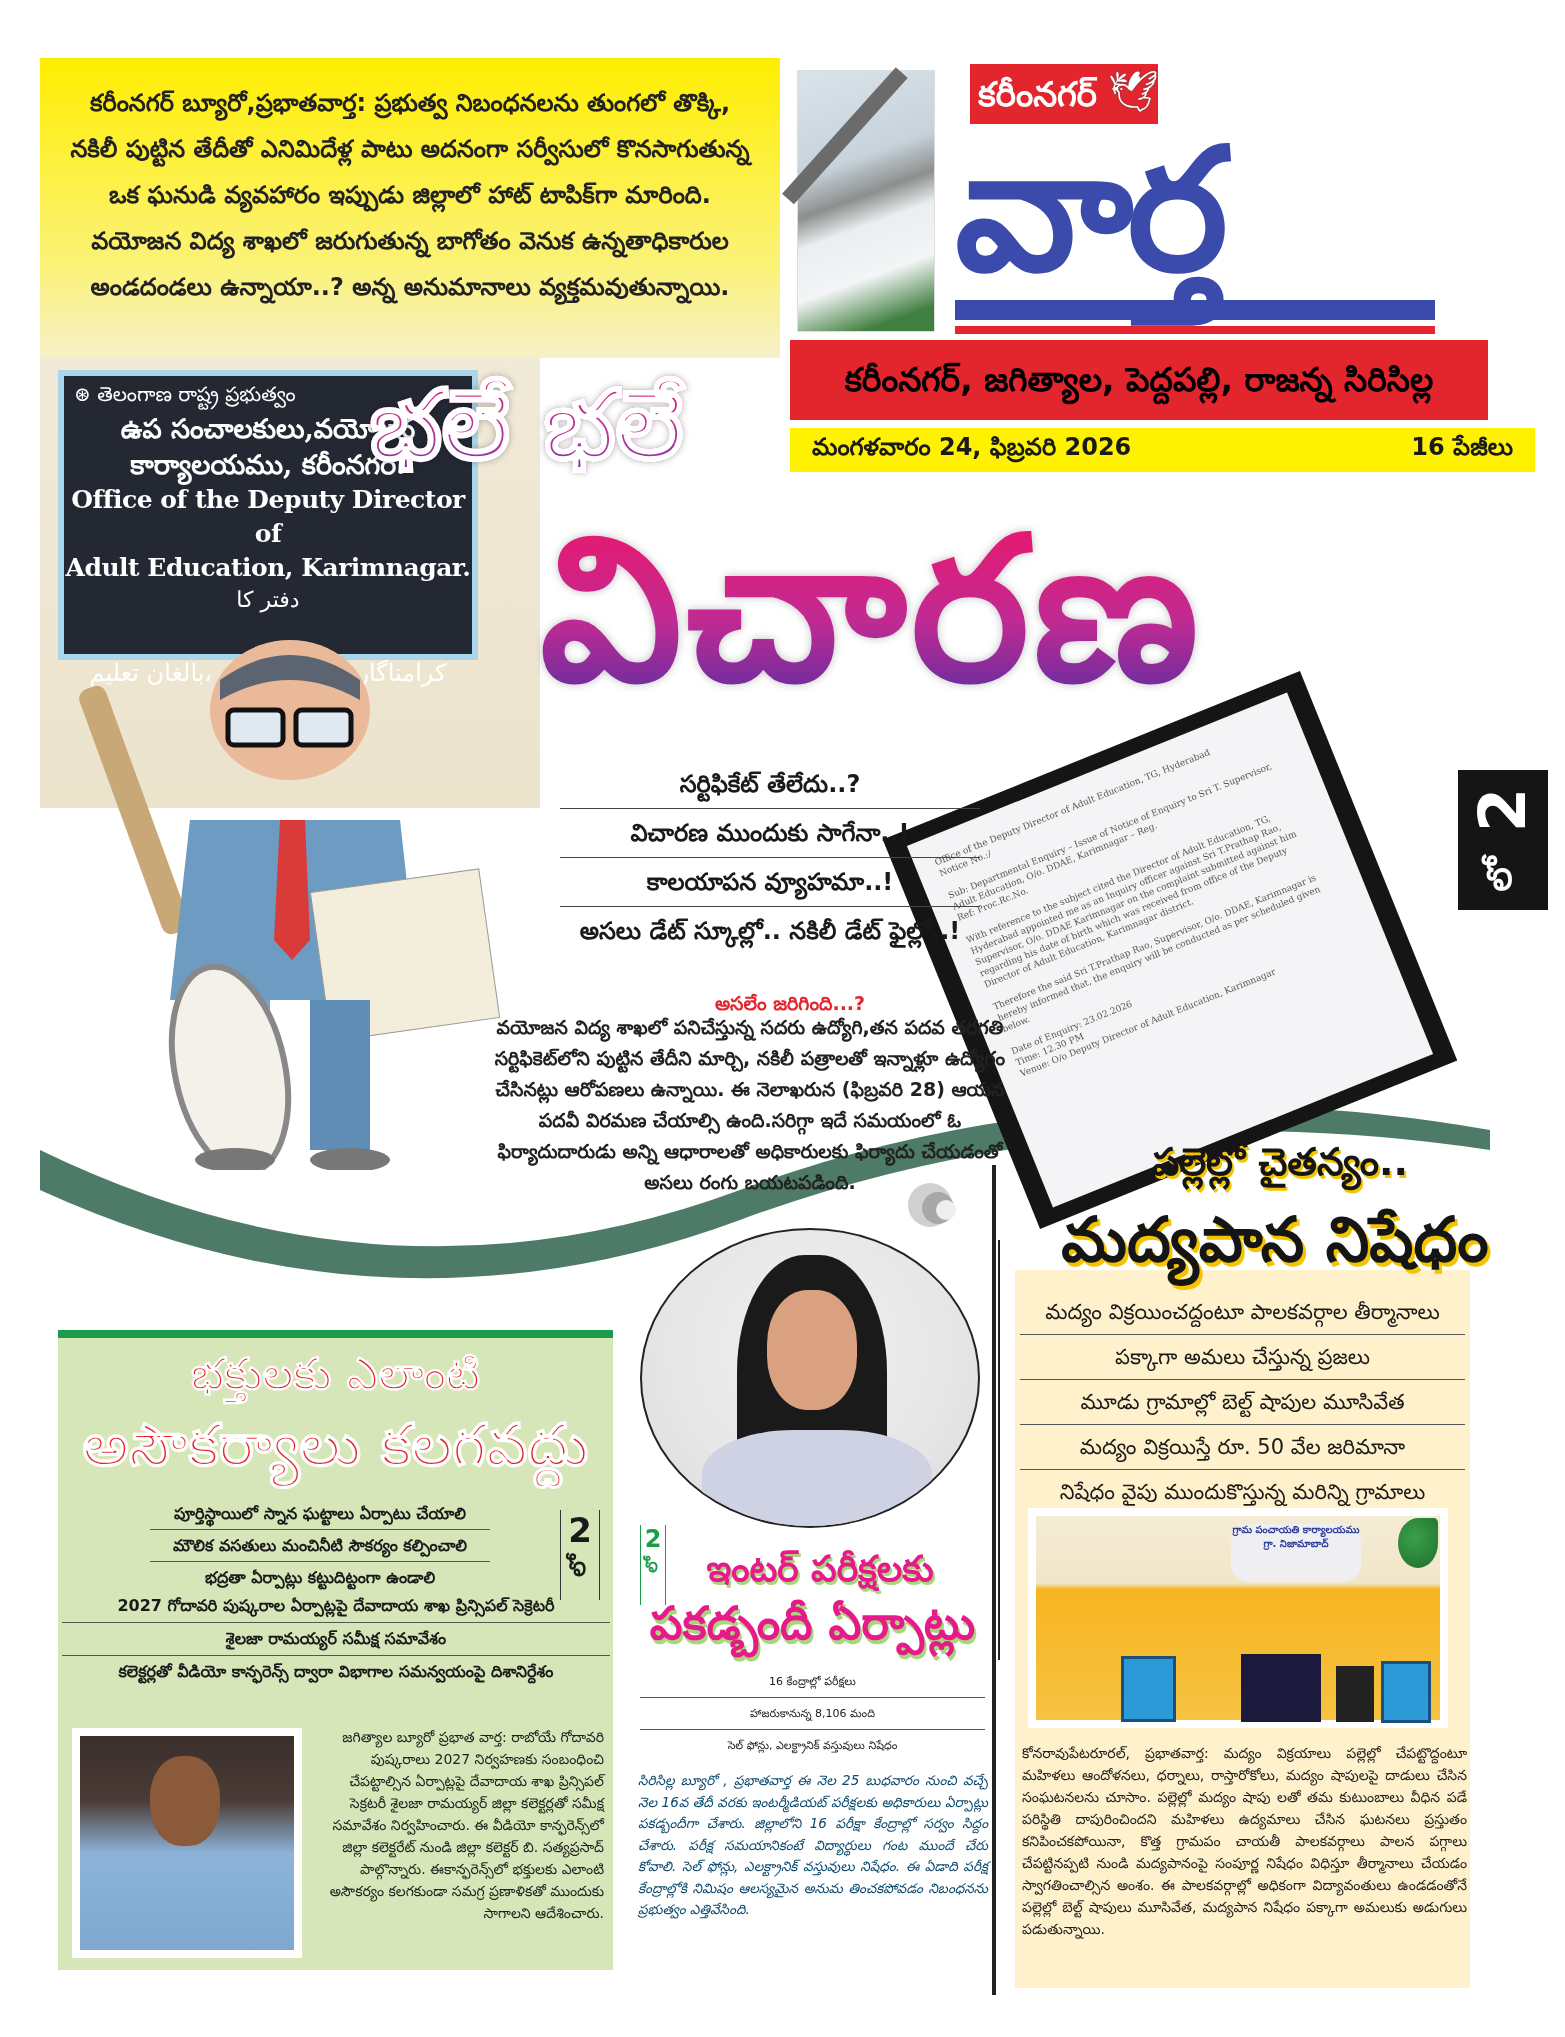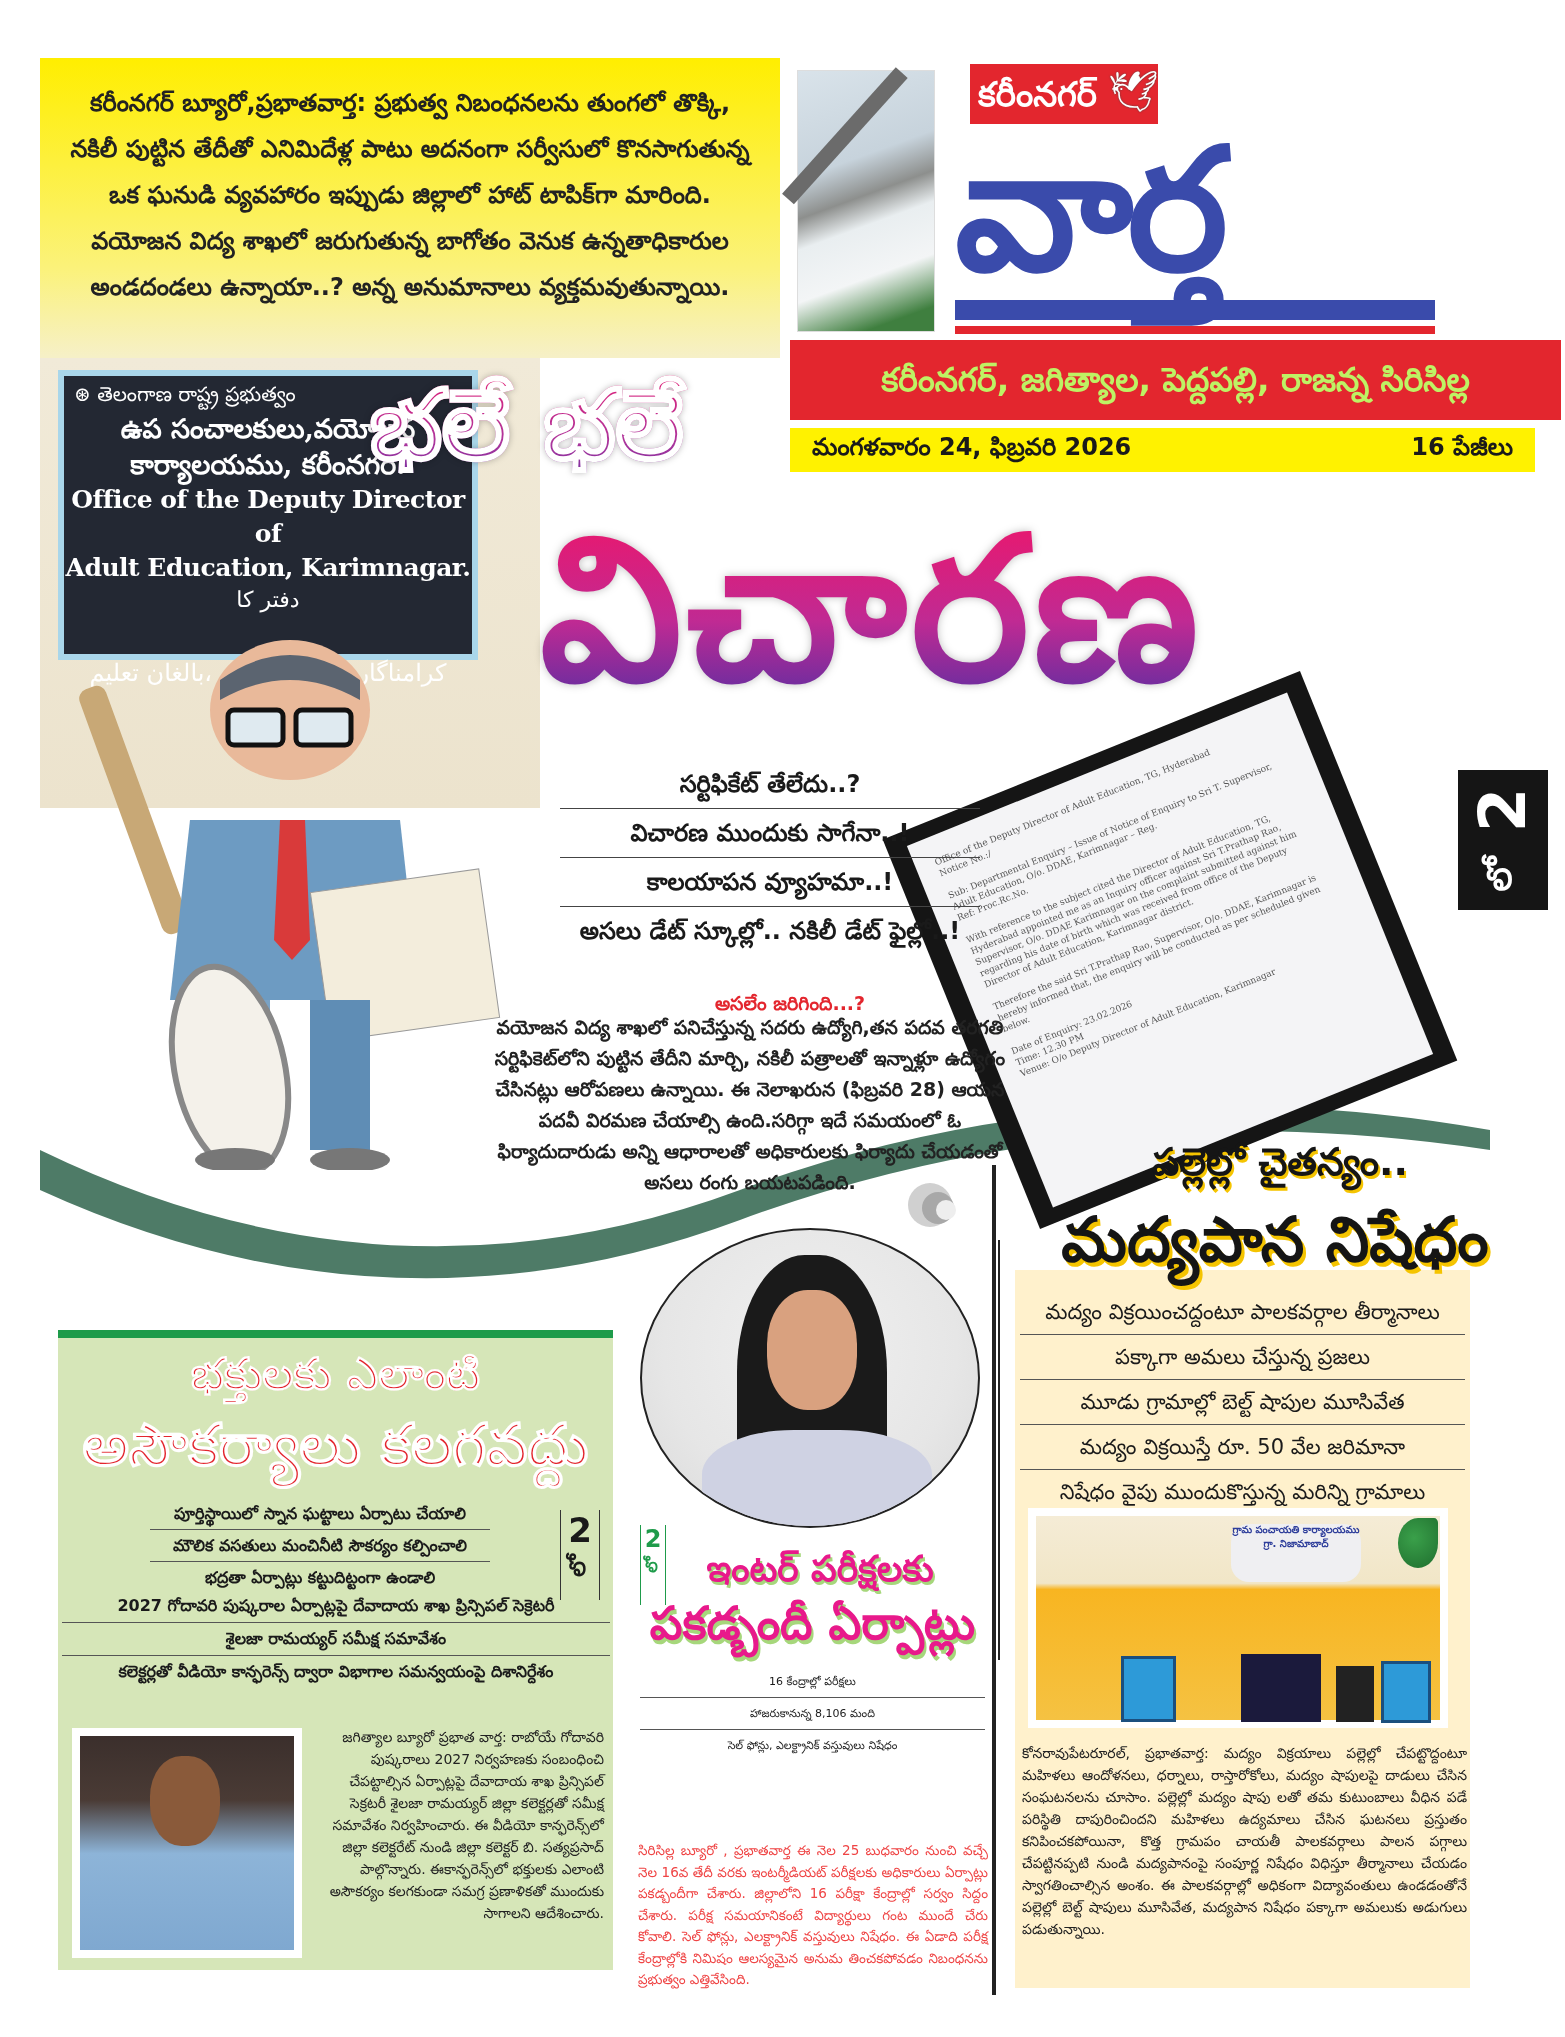--- a/index.html
+++ b/index.html
@@ -15,21 +15,21 @@
   
   .dam-photo { left: 797px; top: 70px; width: 138px; height: 262px;
     background: linear-gradient(160deg, #d9e3ea 0%, #c7d3dc 35%, #8d8f8d 48%, #e9eef0 58%, #f3f5f6 75%, #3f7f3f 92%); border: 1px solid #ddd; }
   .dam-photo .bridge { position:absolute; left:-10px; top:120px; width:170px; height:16px; background:#6b6b6b; transform: rotate(-48deg); transform-origin: left center; }
   .brand-small { left: 948px; top: 64px; width: 188px; height: 60px; background: #e3262e; color:#fff;
     font-size: 34px; font-weight: bold; line-height: 60px; padding-left: 8px; margin-left: 22px; }
   .brand-bird { left: 1108px; top: 66px; width: 70px; height: 50px; color:#fff; font-size: 40px; line-height: 50px; text-shadow: 0 0 2px #444; }
   .brand-big { left: 955px; top: 110px; width: 480px; height: 200px; color:#3a4bab; font-size: 170px; font-weight: bold; line-height: 200px; letter-spacing: -6px; }
   .brand-underline { left: 955px; top: 300px; width: 480px; height: 20px; background: #3a4bab; }
   .brand-redline { left: 955px; top: 326px; width: 480px; height: 8px; background: #e3262e; }
-  .districts { left: 790px; top: 340px; width: 771px; height: 80px; background: #e3262e; color:#bef264;
+  .districts { left: 790px; top: 340px; width: 698px; height: 80px; background: #e3262e; color:#000000;
     font-size: 33px; font-weight: bold; line-height: 80px; text-align: center; }
   .dateline { left: 790px; top: 428px; width: 745px; height: 44px; background: #fff200;
     display:flex; justify-content: space-between; align-items:center; padding: 0 22px; font-size: 24px; font-weight: bold; }
 
   
   .board-wall { left: 40px; top: 358px; width: 500px; height: 450px; background: linear-gradient(180deg,#f1ead8,#ece3cd); }
   .board { left: 58px; top: 370px; width: 420px; height: 290px; background: #232833; border: 6px solid #a9d6ea; color: #fff;
     font-family: "DejaVu Serif", serif; text-align: center; padding-top: 6px; }
   .board .l1 { font-size: 20px; text-align:left; padding-left: 10px; }
   .board .l2, .board .l3 { font-size: 27px; font-weight: bold; line-height: 36px; }
@@ -108,21 +108,21 @@
   .portrait .saree { position:absolute; left: 60px; top: 200px; width: 230px; height: 110px; background:#cfd2e3; border-radius: 40% 40% 0 0; }
   .deco-circles { left: 900px; top: 1180px; width: 60px; height: 50px; }
   .lo-mid { left: 640px; top: 1525px; width: 26px; height: 80px; border-left:1px solid #1e9b4a; border-right:1px solid #1e9b4a; text-align:center; color:#1e9b4a; }
   .lo-mid .n { font-size: 24px; font-weight:bold; display:block; }
   .lo-mid .t { font-size: 16px; font-weight:bold; display:block; transform: rotate(-90deg); }
   .inter-head1 { left: 640px; top: 1548px; width: 360px; font-size: 36px; font-weight:bold; text-align:center; color:#e8198b; text-shadow: 2px 3px 0 #a6d77b; }
   .inter-head2 { left: 625px; top: 1596px; width: 375px; font-size: 46px; font-weight:bold; text-align:center; color:#e8198b; text-shadow: 2px 4px 0 #a6d77b; }
   .inter-points { left: 640px; top: 1666px; width: 345px; }
   .inter-points div { font-size: 11px; text-align:center; line-height: 31px; border-bottom:1px solid #555; }
   .inter-points div:last-child { border-bottom:none; }
-  .inter-body { left: 638px; top: 1840px; width: 350px; font-size: 13.5px; line-height: 21.5px; text-align: justify; color:#ef4444; }
+  .inter-body { left: 638px; top: 1770px; width: 350px; font-size: 13.5px; line-height: 21.5px; text-align: justify; color:#0c4a6e;font-style:italic; }
   .rule-mid { left: 998px; top: 1240px; width: 2px; height: 420px; background:#222; }
 </style>
 </head>
 <body>
 
 <div class="abs intro">
   <p>కరీంనగర్ బ్యూరో,ప్రభాతవార్త: ప్రభుత్వ నిబంధనలను తుంగలో తొక్కి, నకిలీ పుట్టిన తేదీతో ఎనిమిదేళ్ల పాటు అదనంగా సర్వీసులో కొనసాగుతున్న ఒక ఘనుడి వ్యవహారం ఇప్పుడు జిల్లాలో హాట్ టాపిక్‌గా మారింది. వయోజన విద్య శాఖలో జరుగుతున్న బాగోతం వెనుక ఉన్నతాధికారుల అండదండలు ఉన్నాయా..? అన్న అనుమానాలు వ్యక్తమవుతున్నాయి.</p>
 </div>
 
 <div class="abs dam-photo">

